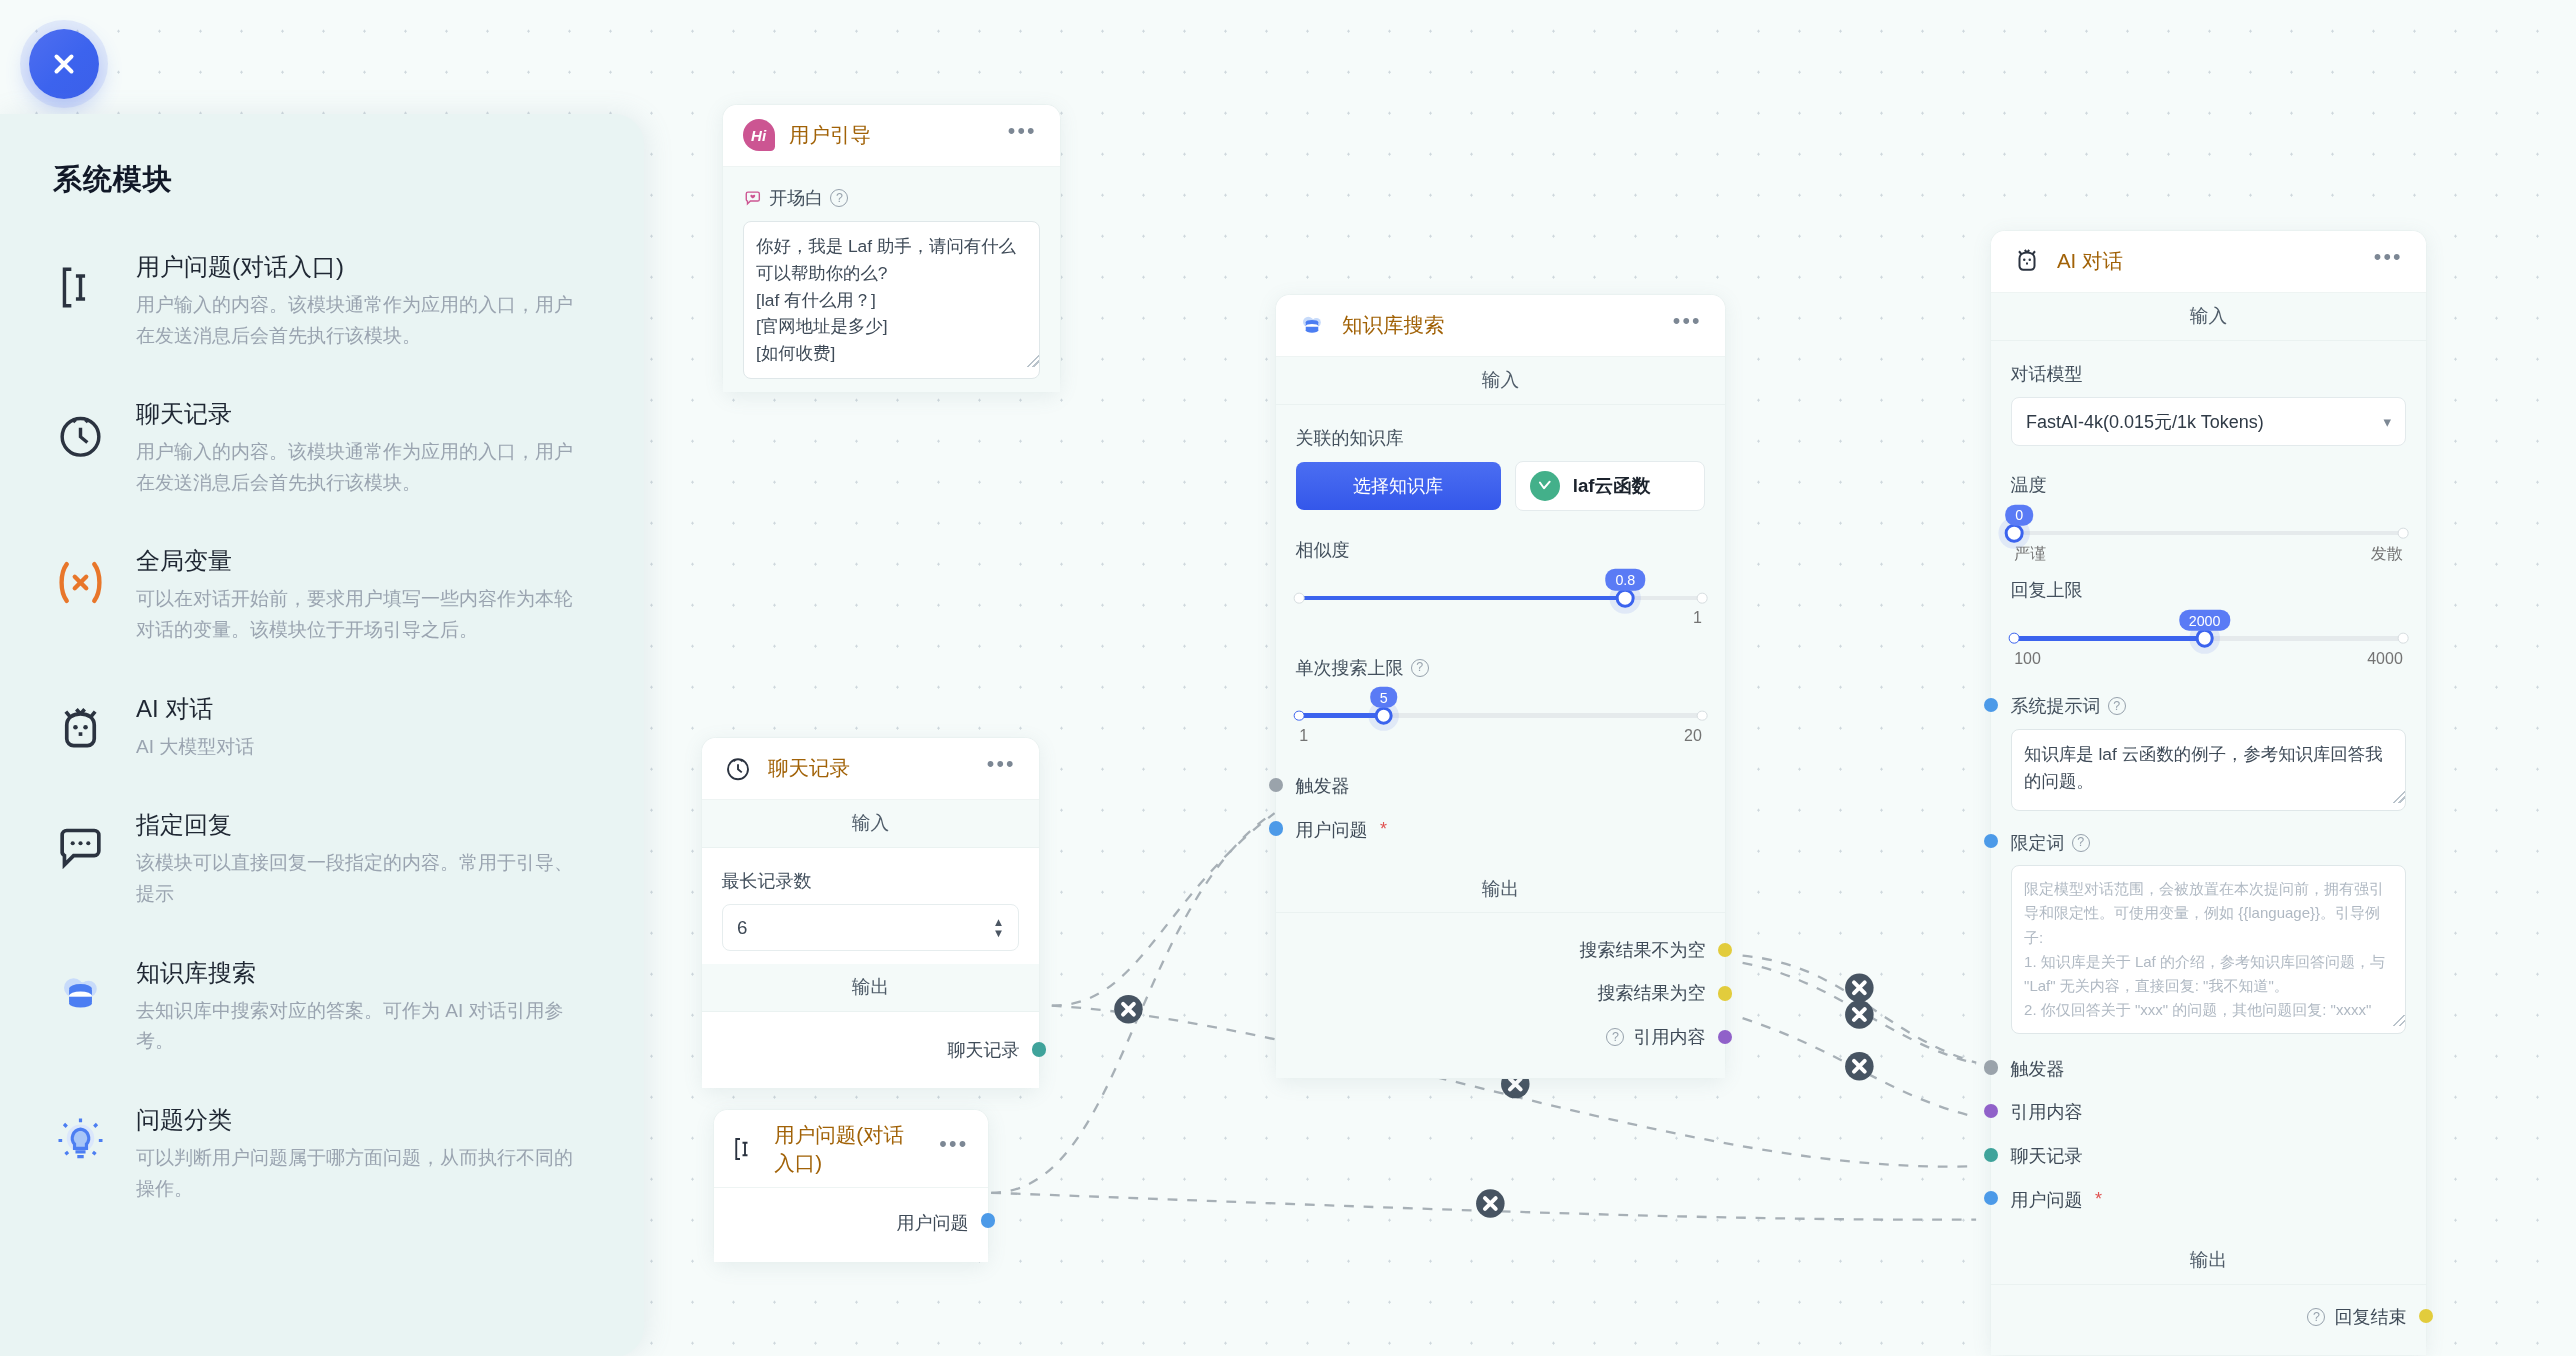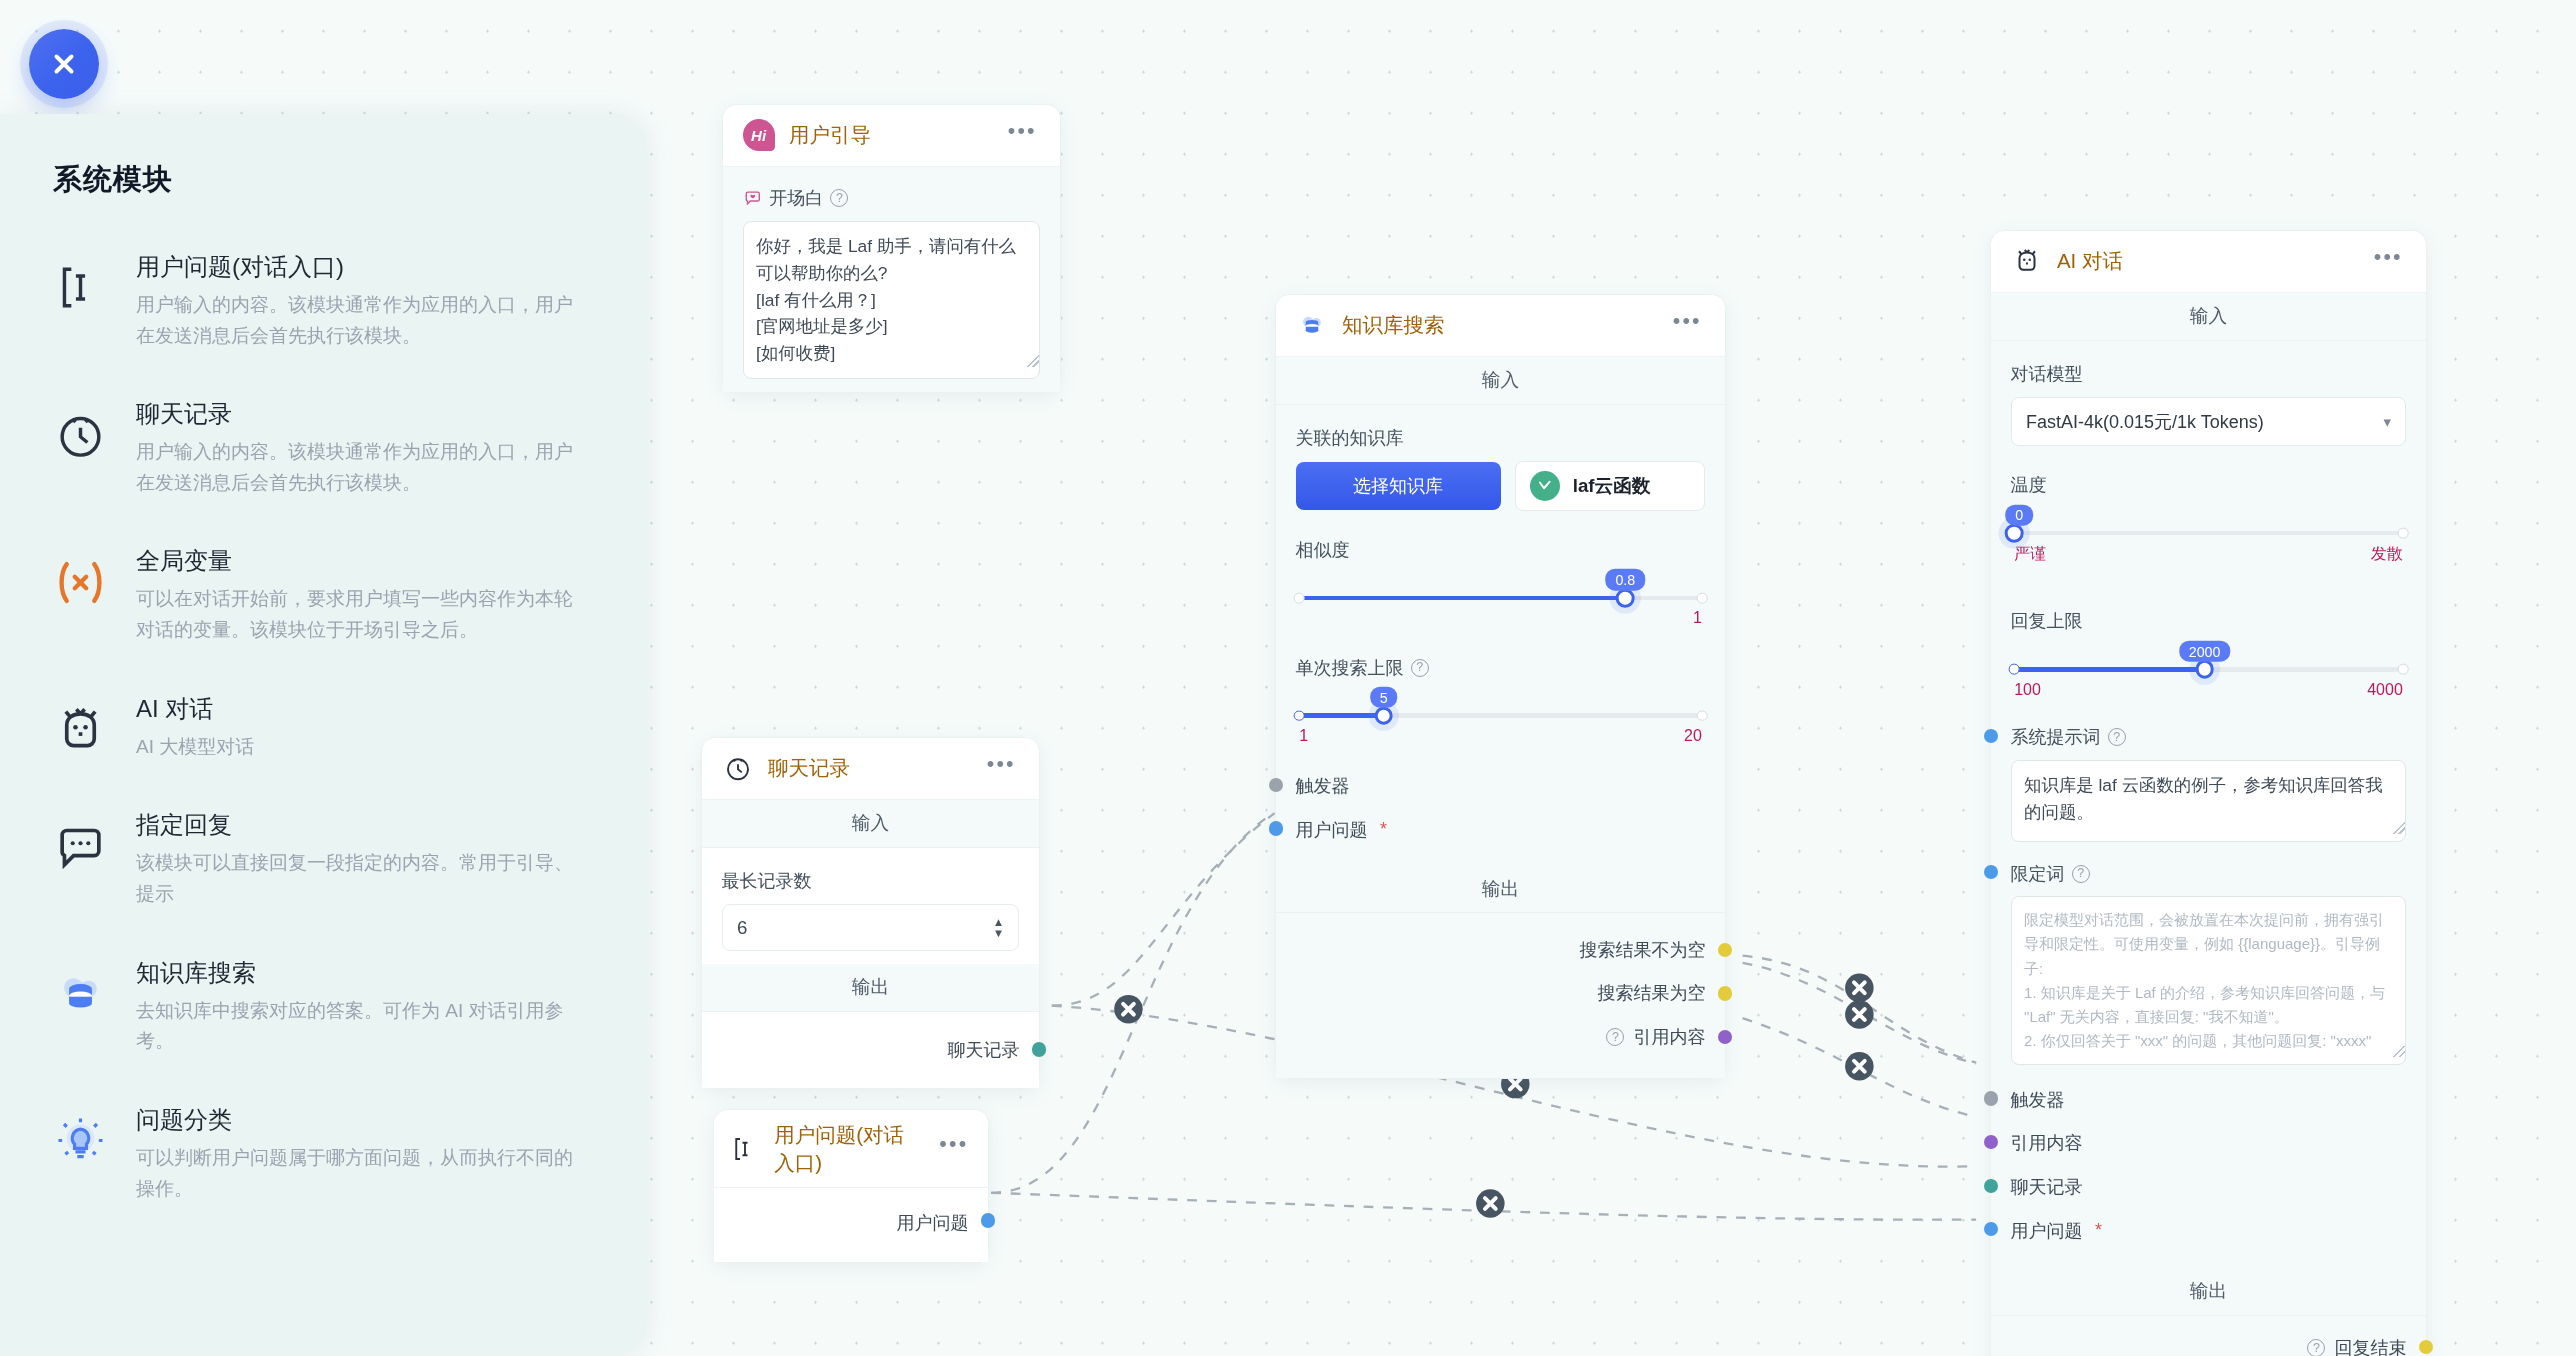--- a/index.html
+++ b/index.html
@@ -131,21 +131,21 @@
   .sl-knob {
     position: absolute; top: 50%; width: 18.7px; height: 18.7px; border-radius: 50%;
     background: #fff; border: 3.6px solid #3b63ee; transform: translate(-50%,-50%);
     box-shadow: 0 0 0 6.2px rgba(80,115,240,.12); cursor: pointer;
   }
   .sl-bubble {
     position: absolute; top: -5.3px; transform: translate(-50%,-100%);
     background: #5a7bf5; color: #fff; font-size: 14.3px; border-radius: 9.8px;
     padding: 2.7px 9.8px; white-space: nowrap;
   }
-  .sl-minmax { display: flex; justify-content: space-between; font-size: 16px; color: #be185d; margin-top: 9px; }
+  .sl-minmax { display: flex; justify-content: space-between; font-size: 16px; color: #737373; margin-top: 9px; }
 
   .num-inp {
     border: 0.9px solid #e6edee; border-radius: 8px; background: #fff;
     display: flex; align-items: center; justify-content: space-between;
     padding: 11.6px 14.3px; font-size: 18.7px; color: #3d4855;
   }
   .spin { display: flex; flex-direction: column; gap: 2.7px; color: #4b5663; font-size: 11.6px; line-height: 8px; cursor: pointer; }
 
   
   .io-row { display: flex; align-items: center; font-size: 18px; color: #3e4a57; padding: 9.8px 0; position: relative; }
@@ -538,21 +538,21 @@
           <span class="sl-end" style="left:100%"></span>
           <span class="sl-knob" style="left:0%"></span>
           <span class="sl-bubble" style="left:0%; transform:translate(-32%,-100%);">0</span>
         </div>
         <div class="sl-minmax">
           <span>严谨</span>
           <span>发散</span>
         </div>
       </div>
 
-      <div class="fld-label" style="margin-top:37px;">回复上限</div>
+      <div class="fld-label" style="margin-top:6px;">回复上限</div>
       <div class="sl-wrap">
         <div class="sl-track">
           <div class="sl-fill" style="width:49%"></div>
           <span class="sl-end on" style="left:0%"></span>
           <span class="sl-end" style="left:100%"></span>
           <span class="sl-knob" style="left:49%"></span>
           <span class="sl-bubble" style="left:49%">2000</span>
         </div>
         <div class="sl-minmax">
           <span>100</span>

